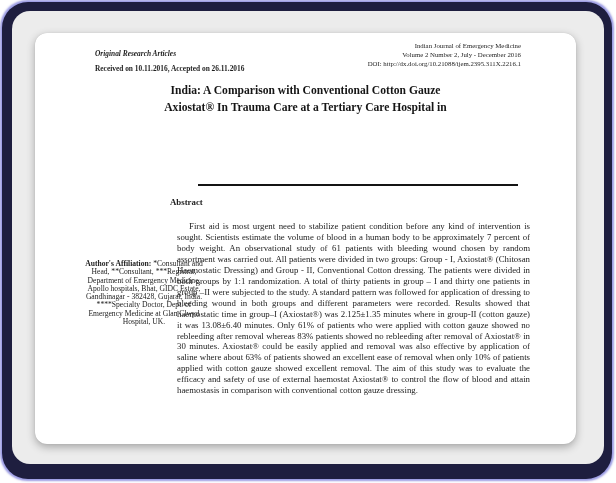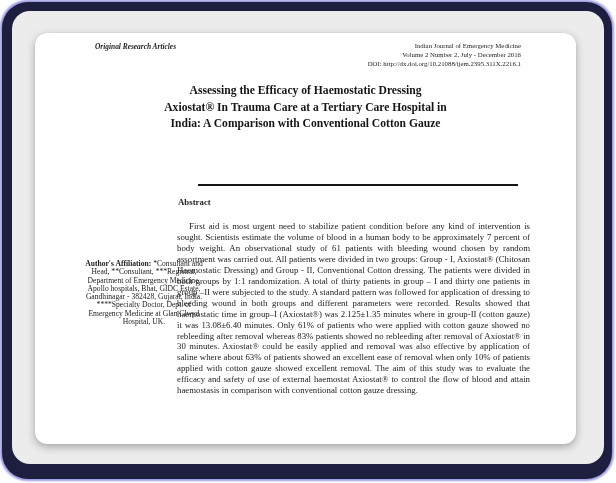--- a/index.html
+++ b/index.html
@@ -16,36 +16,36 @@
   .mat{
     position:absolute;left:12px;top:11px;width:592px;height:453px;
     border-radius:18px;background:#ececec;
   }
   .page{
     position:absolute;left:35px;top:33px;width:541px;height:411px;
     background:#ffffff;border-radius:12px;overflow:hidden;
     box-shadow:0 3px 8px rgba(0,0,0,0.30), 0 0 1px rgba(0,0,0,0.18);
   }
   .hdr-left{position:absolute;left:60px;top:10px;}
-  .hdr-cat{font-style:italic;font-weight:bold;font-size:7.4px;line-height:8px;}
+  .hdr-cat{font-style:italic;font-weight:bold;font-size:7.4px;line-height:8px;margin-top:7px;}
   .hdr-recv{font-weight:bold;font-size:7.4px;line-height:8px;margin-top:7px;}
   .hdr-right{position:absolute;right:55px;top:8px;text-align:right;font-size:6.8px;line-height:9px;}
   .title{
     position:absolute;left:0;top:50px;width:100%;
     text-align:center;font-weight:bold;font-size:11.6px;line-height:16.6px;color:#151515;
   }
   .title div{white-space:nowrap;}
   .authors{
     position:absolute;left:163px;top:114px;width:326px;
     font-weight:bold;font-size:9.4px;line-height:13.2px;color:#181818;
   }
   .rule{
     position:absolute;left:163px;top:151px;width:320px;height:2.4px;background:#141414;
   }
-  .abs-head{position:absolute;left:143px;top:164px;font-weight:bold;font-size:8.8px;}
+  .abs-head{position:absolute;left:135px;top:164px;font-weight:bold;font-size:8.8px;}
   .abs-body{
     position:absolute;left:131px;top:188px;width:353px;
     font-size:8.8px;line-height:10.95px;text-align:justify;text-indent:12px;color:#1c1c1c;margin-left:11px;
   }
   .side{position:absolute;left:41px;width:120px;text-align:center;font-size:7.6px;line-height:8.3px;color:#1c1c1c;margin-left:8px;}
   .side-affil{top:227px;}
   .side-corr{top:331px;}
   .side .head{font-weight:bold;}
   .side .name{font-weight:bold;}
   .side .email{margin-top:0;}
@@ -53,32 +53,32 @@
 </head>
 <body>
 
 <div class="frame"></div>
 <div class="mat"></div>
 
 <div class="page">
 
   <div class="hdr-left">
     <div class="hdr-cat">Original Research Articles</div>
+    <div class="hdr-recv">Received on 10.11.2016, Accepted on 26.11.2016</div>
   </div>
 
   <div class="hdr-right">
     <div>Indian Journal of Emergency Medicine</div>
     <div>Volume 2 Number 2, July - December 2016</div>
     <div>DOI: http://dx.doi.org/10.21088/ijem.2395.311X.2216.1</div>
   </div>
 
   <div class="title">
-    <div>Assessing the Efficacy of Haemostatic Dressing</div>
+    <div>India: A Comparison with Conventional Cotton Gauze</div>
     <div>Axiostat® In Trauma Care at a Tertiary Care Hospital in</div>
-    <div>India: A Comparison with Conventional Cotton Gauze</div>
   </div>
 
 
   <div class="rule"></div>
 
   <div class="abs-head">Abstract</div>
 
   <div class="abs-body">First aid is most urgent need to stabilize patient condition before any kind of intervention is sought. Scientists estimate the volume of blood in a human body to be approximately 7 percent of body weight. An observational study of 61 patients with bleeding wound chosen by random assortment was carried out. All patients were divided in two groups: Group - I, Axiostat® (Chitosan Haemostatic Dressing) and Group - II, Conventional Cotton dressing. The patients were divided in both groups by 1:1 randomization. A total of thirty patients in group – I and thirty one patients in group –II were subjected to the study. A standard pattern was followed for application of dressing to bleeding wound in both groups and different parameters were recorded. Results showed that haemostatic time in group–I (Axiostat®) was 2.125±1.35 minutes where in group-II (cotton gauze) it was 13.08±6.40 minutes. Only 61% of patients who were applied with cotton gauze showed no rebleeding after removal whereas 83% patients showed no rebleeding after removal of Axiostat® in 30 minutes. Axiostat® could be easily applied and removal was also effective by application of saline where about 63% of patients showed an excellent ease of removal when only 10% of patients applied with cotton gauze showed excellent removal. The aim of this study was to evaluate the efficacy and safety of use of external haemostat Axiostat® to control the flow of blood and attain haemostasis in comparison with conventional cotton gauze dressing.</div>
 
   <div class="side side-affil">

